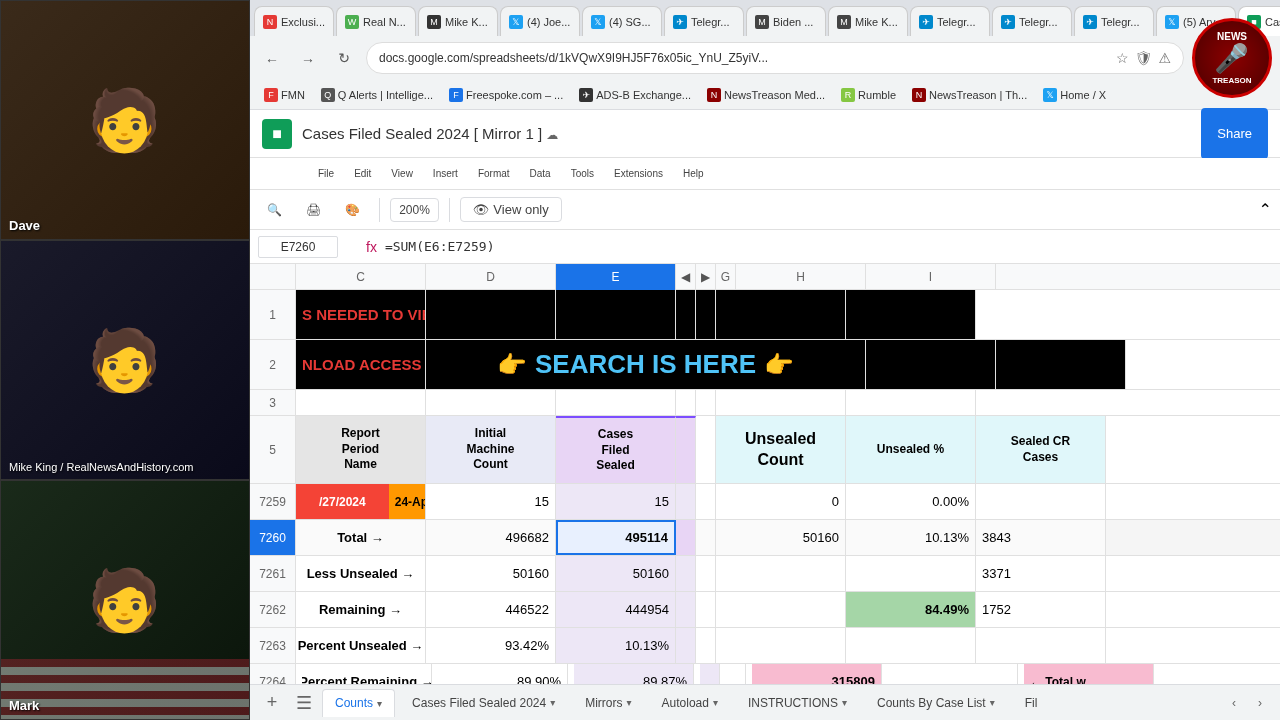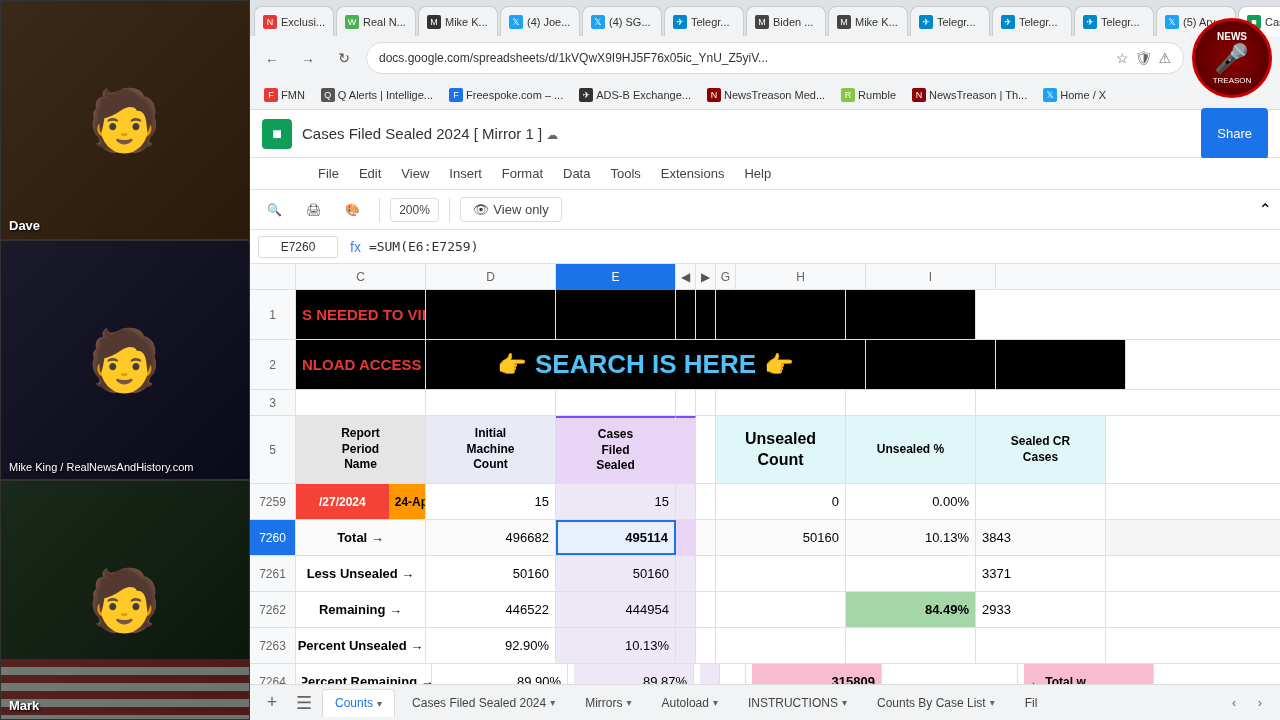--- a/index.html
+++ b/index.html
@@ -244,40 +244,40 @@
       font-size: 10px;
       font-weight: bold;
       color: white;
       text-align: center;
       width: 100%;
     }
     .logo-text-bottom {
       position: absolute;
       bottom: 10px;
       font-size: 8px;
-      font-weight: normal;
+      font-weight: bold;
       color: white;
       text-align: center;
       width: 100%;
     }
 
     
     .sheets-menu {
       height: 32px;
       background: #fff;
       display: flex;
       align-items: center;
       padding: 0 60px;
       gap: 4px;
       border-bottom: 1px solid #e0e0e0;
     }
     .menu-item {
       padding: 4px 8px;
       border-radius: 4px;
-      font-size: 13px;
+      font-size: 10px;
       color: #444;
       cursor: pointer;
     }
 
     
     .sheets-toolbar {
       height: 40px;
       background: #fff;
       display: flex;
       align-items: center;
@@ -323,23 +323,24 @@
       width: 80px;
       border: 1px solid #dadce0;
       border-radius: 2px;
       text-align: center;
       font-size: 12px;
       padding: 3px 6px;
       color: #333;
       margin: 0 4px;
     }
     .formula-icon {
-      color: #3b82f6;
+      color: #be185d;
       font-size: 14px;
       padding: 0 8px;
+      margin-left: 16px;
     }
     .formula-text {
       flex: 1;
       font-size: 13px;
       color: #333;
       font-family: monospace;
     }
 
     
     .spreadsheet-area {
@@ -788,27 +789,27 @@
 
       <div class="sheet-row row-7262" style="height:36px">
         <div class="row-num">7262</div>
         <div class="cell w-c center" style="font-weight:bold">Remaining →</div>
         <div class="cell w-d right col-c">446522</div>
         <div class="cell w-e right" style="background:#ede7f6">444954</div>
         <div class="cell" style="width:20px;background:#ede7f6"></div>
         <div class="cell w-g"></div>
         <div class="cell w-h"></div>
         <div class="cell w-i right" style="background:#a5d6a7;font-weight:bold">84.49%</div>
-        <div class="cell" style="width:130px">2933</div>
+        <div class="cell" style="width:130px">1752</div>
       </div>
 
       <div class="sheet-row row-7263" style="height:36px">
         <div class="row-num">7263</div>
         <div class="cell w-c center" style="font-weight:bold">Percent Unsealed →</div>
-        <div class="cell w-d right col-c">92.90%</div>
+        <div class="cell w-d right col-c">93.42%</div>
         <div class="cell w-e right" style="background:#ede7f6">10.13%</div>
         <div class="cell" style="width:20px;background:#ede7f6"></div>
         <div class="cell w-g"></div>
         <div class="cell w-h"></div>
         <div class="cell w-i"></div>
         <div class="cell" style="width:130px"></div>
       </div>
 
       <div class="sheet-row row-7264" style="height:36px">
         <div class="row-num">7264</div>

